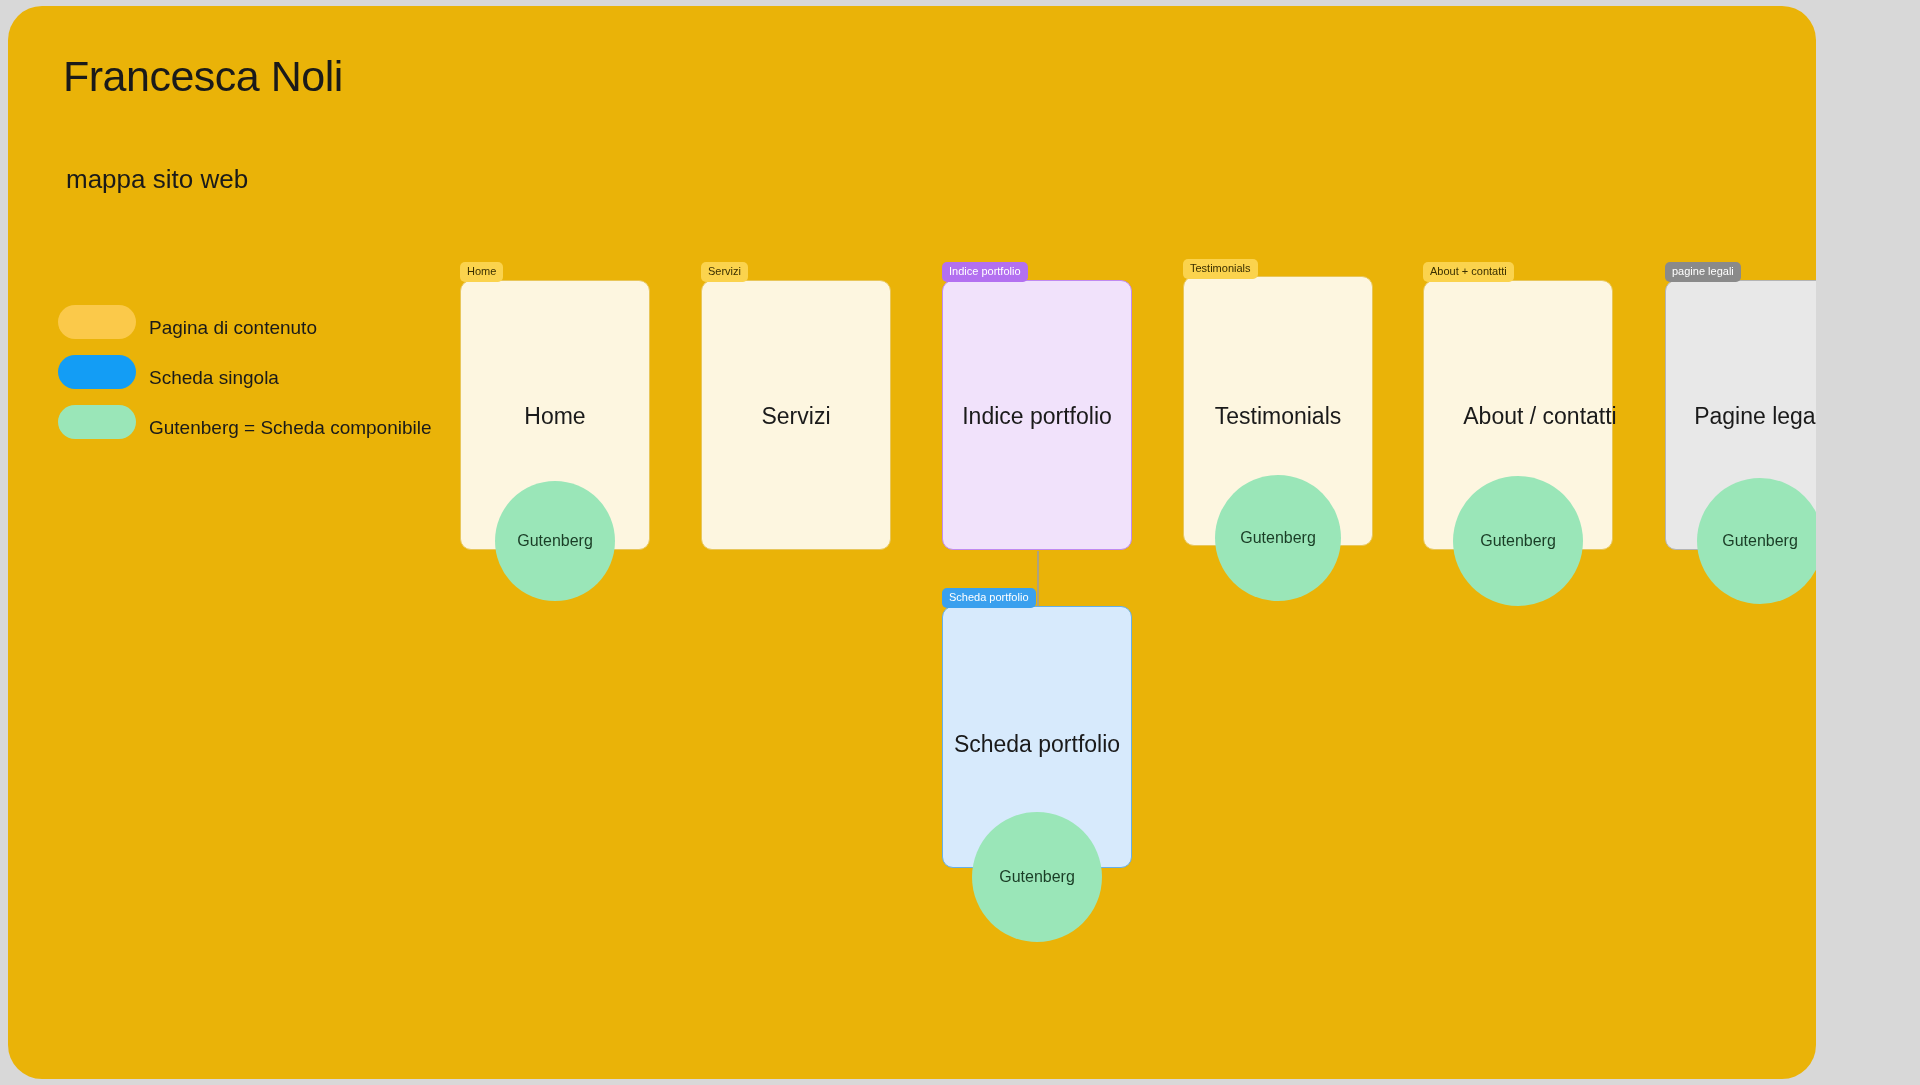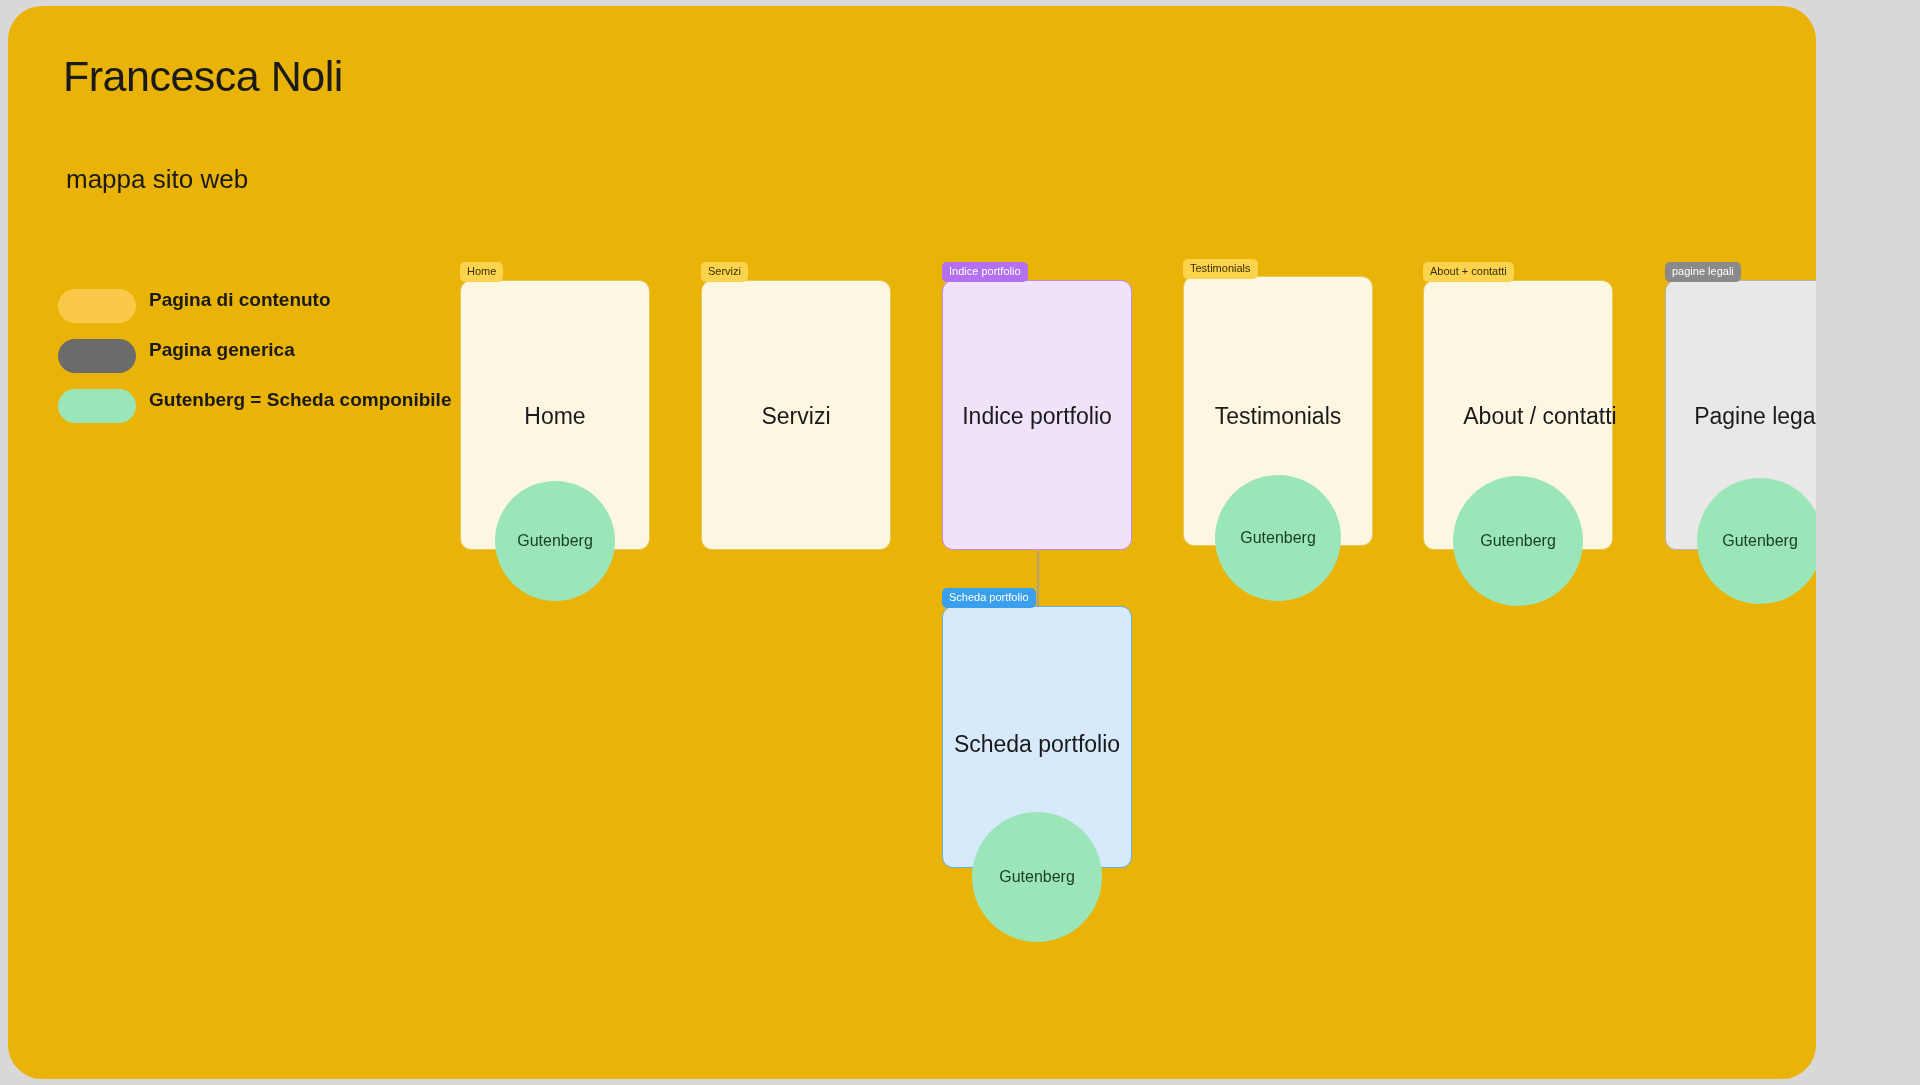--- a/index.html
+++ b/index.html
@@ -49,23 +49,22 @@
 
   
   #legend {
     position: absolute;
     left: 50px;
     top: 283px;
     width: 380px;
   }
   .legend-row {
     display: flex;
-    align-items: flex-start;
+    align-items: flex-end;
     height: 50px;
-    font-weight: bold;
   }
   .legend-swatch {
     width: 78px;
     height: 34px;
     border-radius: 17px;
     flex: 0 0 auto;
   }
   .legend-label {
     margin-left: 13px;
     font-size: 19px;
@@ -138,22 +137,22 @@
 
   <div id="page-title">Francesca Noli</div>
   <div id="page-subtitle">mappa sito web</div>
 
   <div id="legend">
       <div class="legend-row">
         <div class="legend-swatch" style="background: rgb(251, 201, 74);"></div>
         <div class="legend-label">Pagina di contenuto</div>
       </div>
       <div class="legend-row">
-        <div class="legend-swatch" style="background: rgb(107, 107, 107);"></div>
-        <div class="legend-label">Pagina generica</div>
+        <div class="legend-swatch" style="background: rgb(19, 157, 245);"></div>
+        <div class="legend-label">Scheda singola</div>
       </div>
       <div class="legend-row">
         <div class="legend-swatch" style="background: rgb(154, 230, 184);"></div>
         <div class="legend-label">Gutenberg = Scheda componibile</div>
       </div>
     </div>
 
   <div id="map">
     <svg id="connector" viewBox="0 0 20 110" xmlns="http://www.w3.org/2000/svg">
       <line x1="10" y1="0" x2="10" y2="100" stroke="#9e9e9e" stroke-width="1.6"></line>

